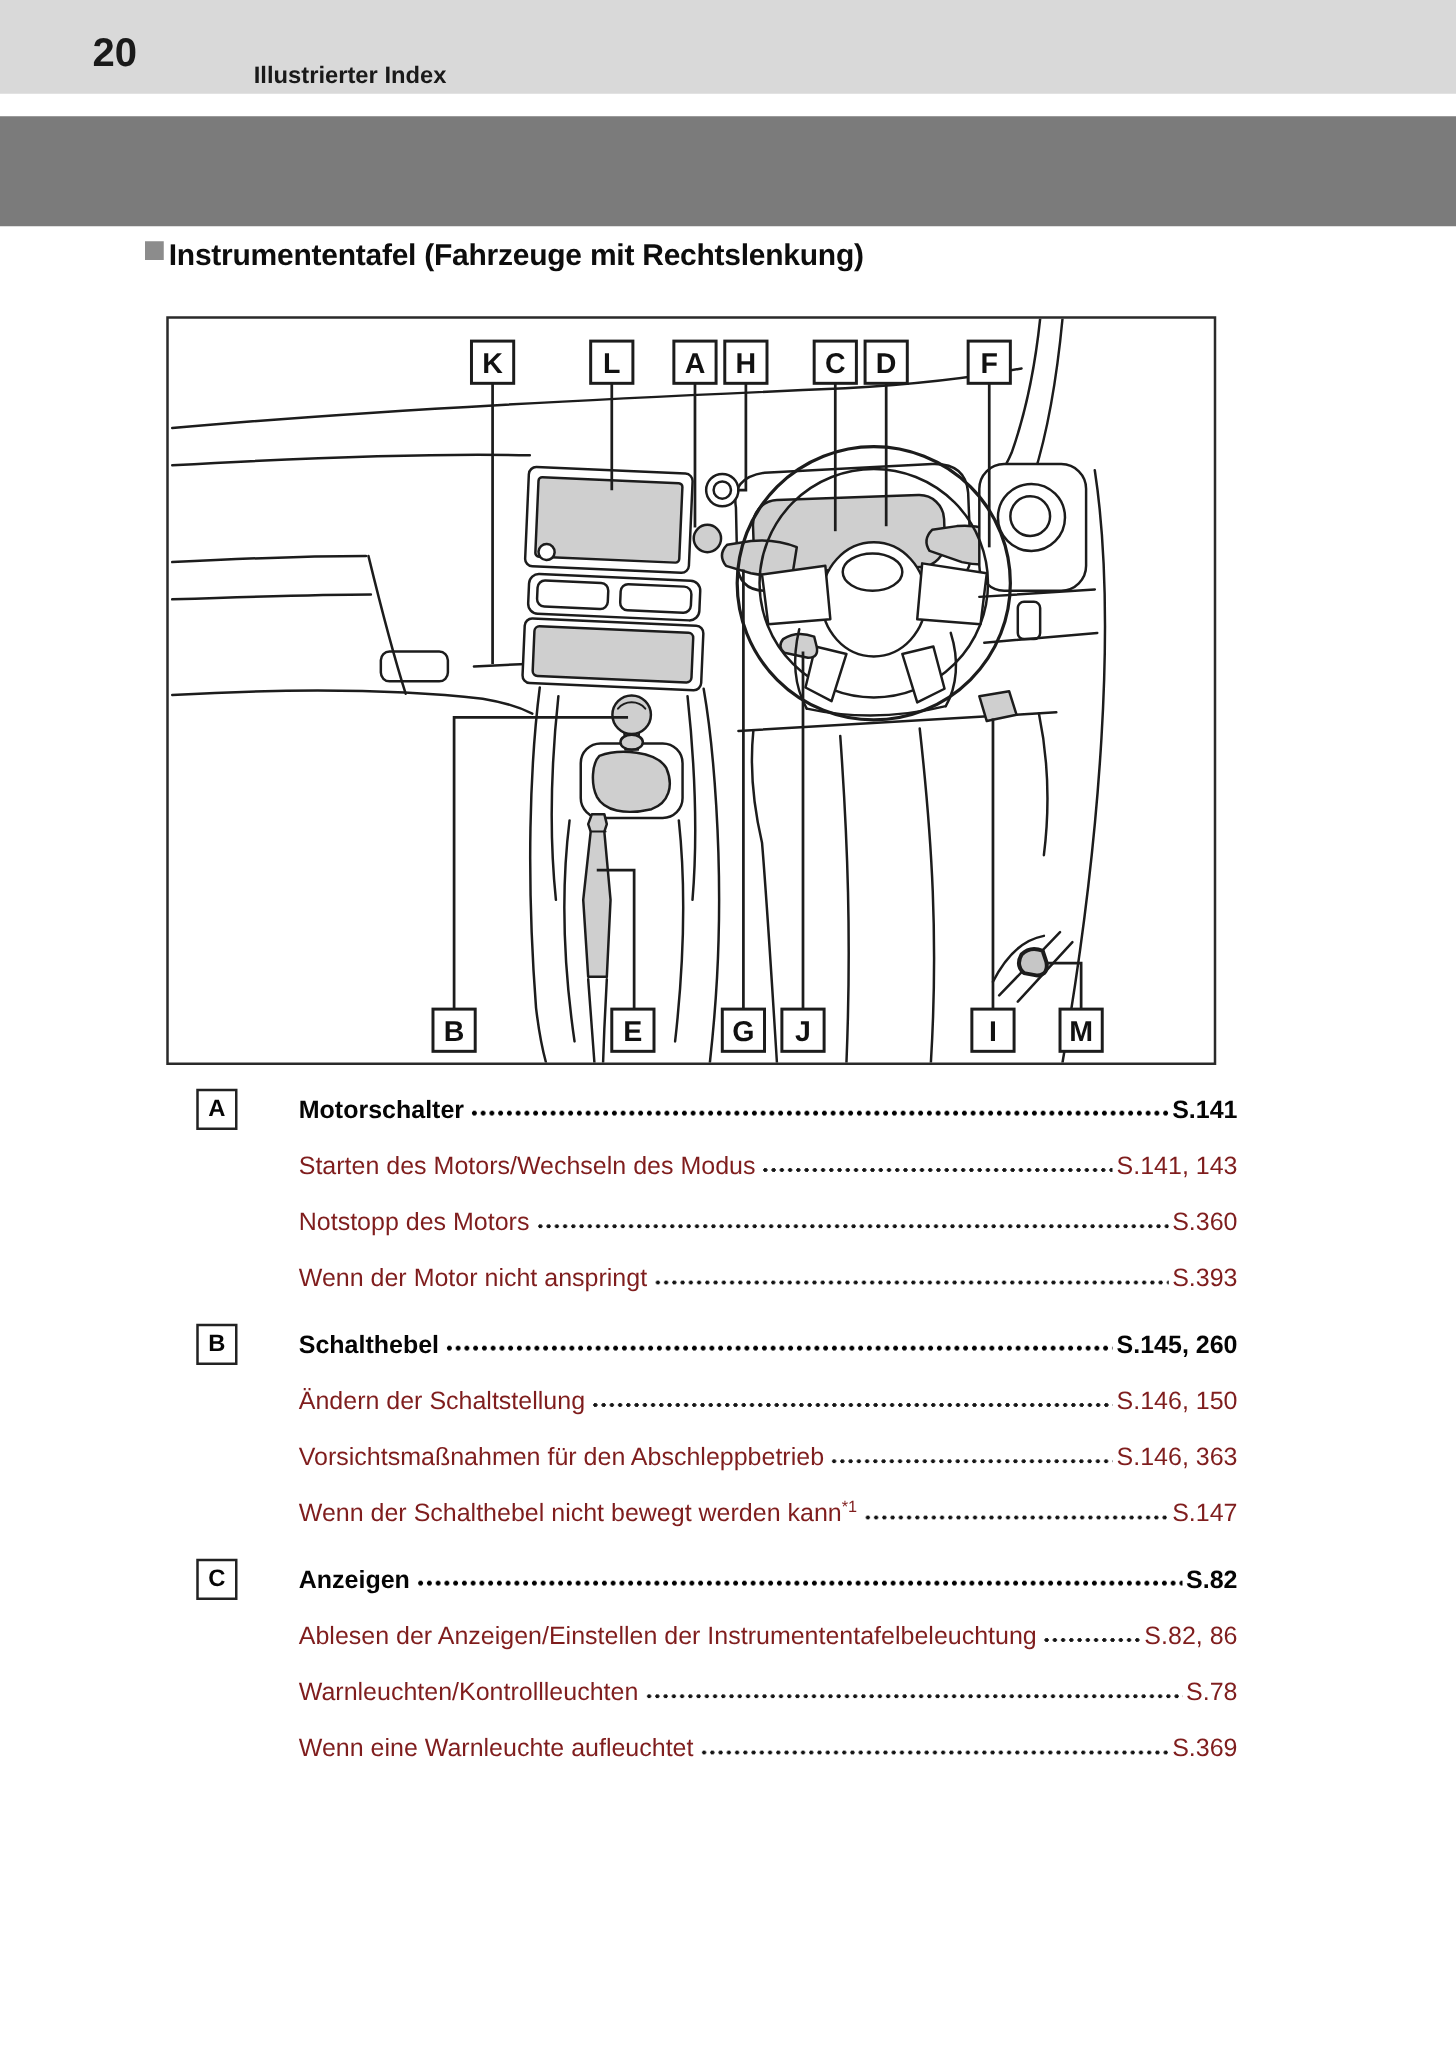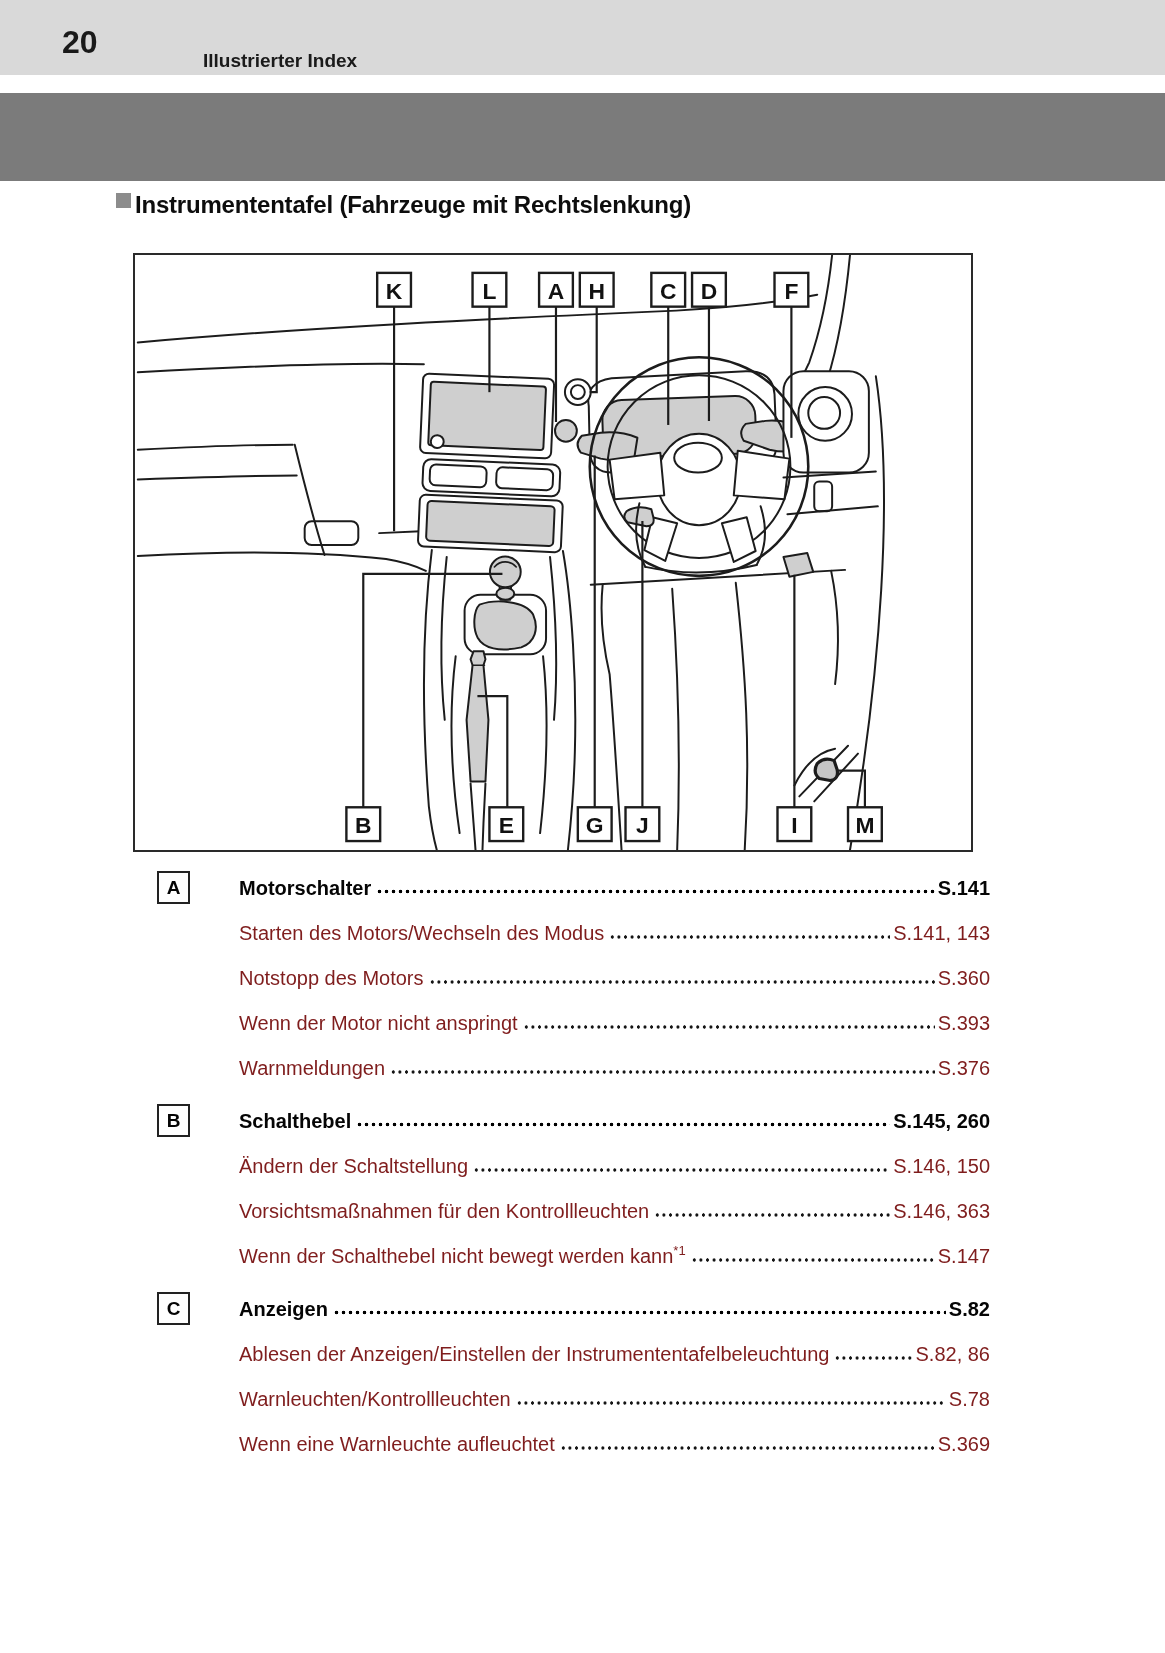--- a/index.html
+++ b/index.html
@@ -2,21 +2,21 @@
 <html><head>
 <meta charset="utf-8">
 <style>
   html,body { margin:0; padding:0; }
   body {
     width:1165px; height:1653px; position:relative; background:#ffffff;
     font-family:"Liberation Sans", sans-serif; color:#111;
     overflow:hidden;
   }
   .band-light { position:absolute; left:0; top:0; width:1165px; height:75px; background:#d9d9d9; }
-  .page-num { position:absolute; left:62px; top:24px; font-size:32px; font-weight:bold; color:#1a1a1a; letter-spacing:0px; }
+  .page-num { position:absolute; left:74px; top:24px; font-size:32px; font-weight:bold; color:#1a1a1a; letter-spacing:0px; }
   .header-title { position:absolute; left:203px; top:50px; font-size:19px; font-weight:bold; color:#1a1a1a; }
   .band-dark { position:absolute; left:0; top:93px; width:1165px; height:88px; background:#7b7b7b; }
 
   .section-title { position:absolute; left:116px; top:191px; display:flex; }
   .section-title .bullet { width:15px; height:15px; background:#8c8c8c; margin-right:4px; margin-top:2px; }
   .section-title .txt { font-size:24px; font-weight:bold; color:#0d0d0d; letter-spacing:-0.2px; }
 
   .diagram {
     position:absolute; left:133px; top:253px; width:840px; height:599px;
     border:2px solid #2a2a2a; box-sizing:border-box; background:#fff;
@@ -240,38 +240,33 @@
     <div class="toc-row ">
       <span class="lbl">Notstopp des Motors</span>
       <span class="dots"></span>
       <span class="pages">S.360</span>
     </div>
     <div class="toc-row ">
       <span class="lbl">Wenn der Motor nicht anspringt</span>
       <span class="dots"></span>
       <span class="pages">S.393</span>
     </div>
-    <div class="toc-row ">
-      <span class="lbl">Warnmeldungen</span>
-      <span class="dots"></span>
-      <span class="pages">S.376</span>
-    </div>
     <div class="toc-row hdr gap">
       <span class="lbox">B</span>
       <span class="lbl">Schalthebel</span>
       <span class="dots"></span>
       <span class="pages">S.145, 260</span>
     </div>
     <div class="toc-row ">
       <span class="lbl">Ändern der Schaltstellung</span>
       <span class="dots"></span>
       <span class="pages">S.146, 150</span>
     </div>
     <div class="toc-row ">
-      <span class="lbl">Vorsichtsmaßnahmen für den Kontrollleuchten</span>
+      <span class="lbl">Vorsichtsmaßnahmen für den Abschleppbetrieb</span>
       <span class="dots"></span>
       <span class="pages">S.146, 363</span>
     </div>
     <div class="toc-row ">
       <span class="lbl">Wenn der Schalthebel nicht bewegt werden kann<sup>*1</sup></span>
       <span class="dots"></span>
       <span class="pages">S.147</span>
     </div>
     <div class="toc-row hdr gap">
       <span class="lbox">C</span>

